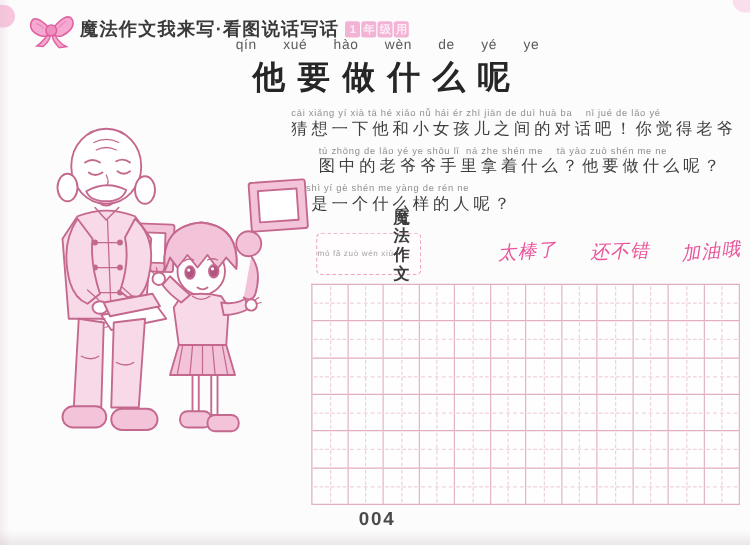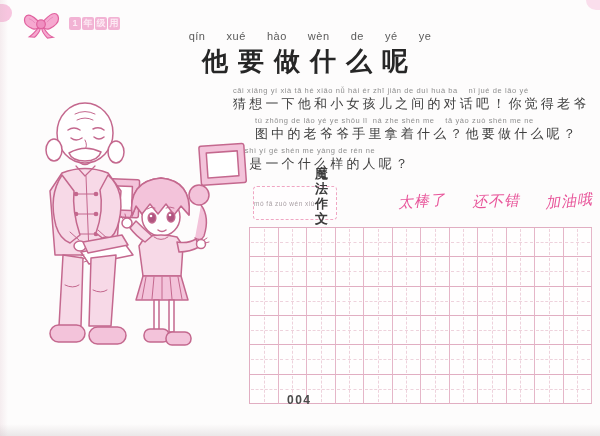--- a/index.html
+++ b/index.html
@@ -48,21 +48,21 @@
   .rating:nth-child(3){transform:rotate(-5deg);}
 
   
   .grid{position:absolute;left:249px;top:227px;width:342px;height:176px;
     display:grid;grid-template-columns:repeat(12,1fr);grid-template-rows:repeat(6,1fr);
     border-left:1px solid #e1aec2;border-top:1px solid #e1aec2;background:#fffefe;}
   .tcell{position:relative;border-right:1px solid #e5b6c8;border-bottom:1px solid #e1aec2;}
   .tcell::before{content:"";position:absolute;left:50%;top:1px;bottom:1px;border-left:1px dashed #eed2dc;}
   .tcell::after{content:"";position:absolute;top:50%;left:1px;right:1px;border-top:1px dashed #eed2dc;}
 
-  .page-number{position:absolute;left:287px;top:393px;font-size:12px;color:#4a4a4a;letter-spacing:1.5px;font-weight:bold;}
+  .page-number{position:absolute;left:287px;top:407px;font-size:15px;color:#4a4a4a;letter-spacing:1.5px;font-weight:bold;}
 
   .illustration{position:absolute;left:5px;top:95px;width:250px;height:270px;}
 </style>
 </head>
 <body>
 
 <div class="page">
 
   <div class="corner-tl"></div>
   <div class="corner-tr"></div>
@@ -71,20 +71,21 @@
   <div class="header">
     <svg class="bow" viewBox="0 0 44 36">
       <path d="M20 17 Q7 4 3.5 11.5 Q0.5 20 12 24.5 Q18 26.5 20.5 21 Z" fill="#f6a9d0" stroke="#e0619e" stroke-width="1.4"></path>
       <path d="M24 17 Q37 2 41.5 9.5 Q45 18 32 24.5 Q26 26.5 23.5 21 Z" fill="#f6a9d0" stroke="#e0619e" stroke-width="1.4"></path>
       <path d="M8 13 Q12 14 15 18" fill="none" stroke="#e889bc" stroke-width="1"></path>
       <path d="M36 11 Q32 13 29 17" fill="none" stroke="#e889bc" stroke-width="1"></path>
       <path d="M18.5 24 Q13 31 8.5 34 L14.5 34.5 Q20 29.5 21 25 Z" fill="#f6a9d0" stroke="#e0619e" stroke-width="1.3"></path>
       <path d="M25.5 24 Q30 32 36 34.5 L29.5 35.5 Q23.5 29.5 23 25 Z" fill="#f6a9d0" stroke="#e0619e" stroke-width="1.3"></path>
       <circle cx="22" cy="19.5" r="5" fill="#ef8fc0" stroke="#e0619e" stroke-width="1.4"></circle>
     </svg>
+    <span class="series-title">魔法作文我来写·看图说话写话</span>
     <span class="badges">
       <span class="badge">1</span>
       <span class="badge">年</span>
       <span class="badge">级</span>
       <span class="badge">用</span>
     </span>
   </div>
 
   <div class="lesson">
     <div class="lesson-pinyin">qín  xué  hào  wèn  de  yé  ye</div>

